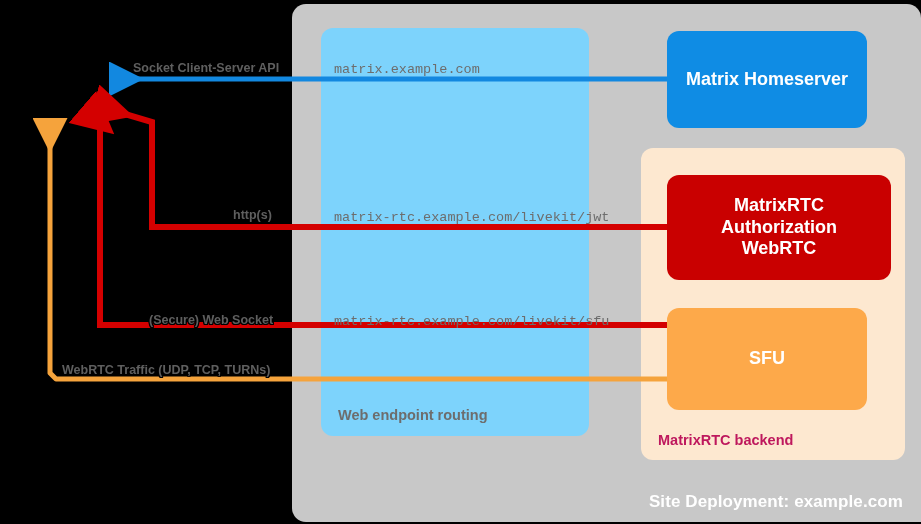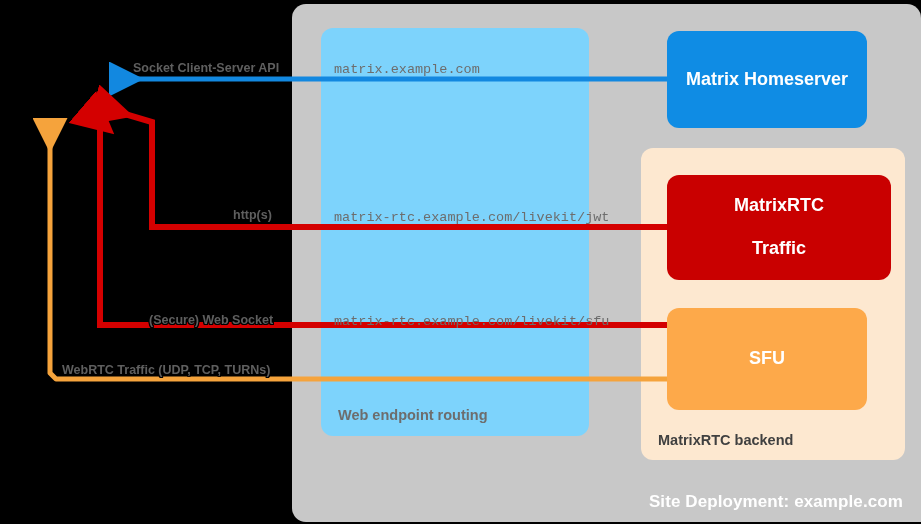--- a/index.html
+++ b/index.html
@@ -64,21 +64,21 @@
     top: 148px;
     width: 264px;
     height: 312px;
     background: #fde8d0;
     border-radius: 12px;
   }
   .backend-label {
     position: absolute;
     left: 17px;
     bottom: 12px;
-    color: #404040;
+    color: #be185d;
     font-size: 14.5px;
     font-weight: bold;
     white-space: nowrap;
   }
 
   
   .node {
     position: absolute;
     display: flex;
     align-items: center;
@@ -208,22 +208,22 @@
   </svg>
 
 
   <div class="node node-homeserver">
     <span>Matrix Homeserver</span>
   </div>
 
   <div class="node node-authsvc">
     <div>
       <span>MatrixRTC</span><br>
-      <br>
-      <span>Traffic</span>
+      <span>Authorization</span><br>
+      <span>WebRTC</span>
     </div>
   </div>
 
   <div class="node node-sfu">
     <span>SFU</span>
   </div>
 
   <div class="url-label url-matrix">matrix.example.com</div>
   <div class="url-label url-jwt">matrix-rtc.example.com/livekit/jwt</div>
   <div class="url-label url-sfu">matrix-rtc.example.com/livekit/sfu</div>

